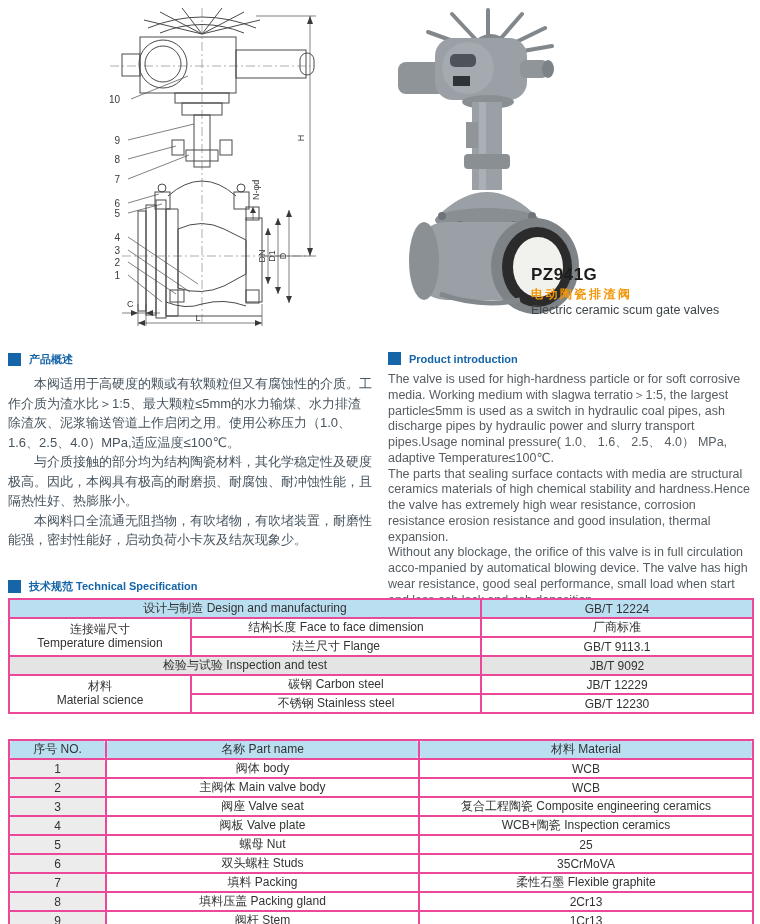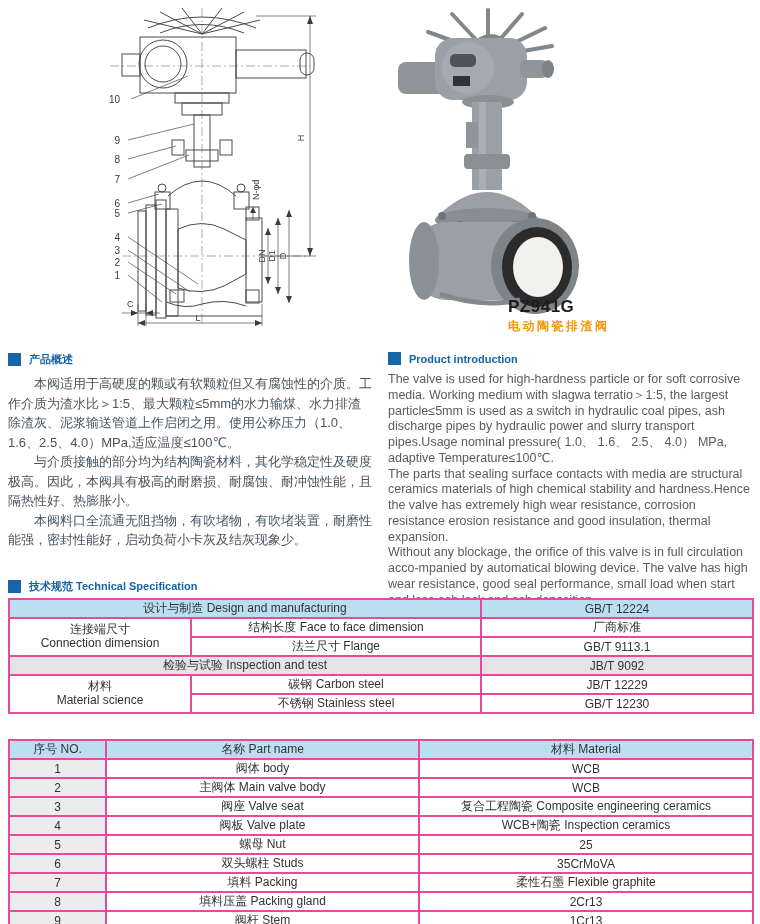--- a/index.html
+++ b/index.html
@@ -2,21 +2,21 @@
 <html><head>
 <meta charset="utf-8">
 <style>
   * { margin:0; padding:0; box-sizing:border-box; }
   body { font-family:"Liberation Sans","DejaVu Sans",sans-serif; background:#fff; }
   .page { position:relative; width:760px; height:924px; background:#ffffff; overflow:hidden; }
 
   
   .fig-drawing { position:absolute; left:10px; top:4px; width:360px; height:338px; }
   .fig-photo   { position:absolute; left:380px; top:4px; width:380px; height:338px; }
-  .product-title { position:absolute; left:508px; top:264px; line-height:1.25;margin-top:32px; }
+  .product-title { position:absolute; left:531px; top:264px; line-height:1.25; }
   .product-title .model { font-size:17px; font-weight:bold; color:#1c1c1c; letter-spacing:.5px; }
   .product-title .cn { font-size:12px; font-weight:bold; color:#f2960a; letter-spacing:2.5px; margin-top:2px; }
   .product-title .en { font-size:12.5px; color:#3d4448; margin-top:1px; }
 
   
   .sec-head { position:absolute; display:flex; align-items:center; gap:8px;
               color:#1565a8; font-weight:bold; font-size:11px; }
   .sec-bullet { width:13px; height:13px; background:#1565a8; flex:0 0 auto; }
 
   
@@ -212,20 +212,21 @@
       <ellipse cx="155" cy="262" rx="44" ry="48" fill="#7e8388"></ellipse>
       <ellipse cx="157" cy="263" rx="35" ry="40" fill="#2b2b2b"></ellipse>
       <ellipse cx="158" cy="263" rx="25" ry="30" fill="#f1f1ee"></ellipse>
       <path d="M60,290 Q100,304 140,296" stroke="#83888d" stroke-width="5" fill="none"></path>
     </g>
   </svg>
 
   <div class="product-title">
     <div class="model">PZ941G</div>
     <div class="cn">电动陶瓷排渣阀</div>
+    <div class="en">Electric ceramic scum gate valves</div>
   </div>
 
   <div class="sec-head" style="left:8px; top:352px;">
     <span class="sec-bullet"></span>
     <span>产品概述</span>
   </div>
   <div class="col-cn">
     <p>本阀适用于高硬度的颗或有软颗粒但又有腐蚀性的介质。工作介质为渣水比＞1:5、最大颗粒≤5mm的水力输煤、水力排渣除渣灰、泥浆输送管道上作启闭之用。使用公称压力（1.0、1.6、2.5、4.0）MPa,适应温度≤100℃。</p>
     <p>与介质接触的部分均为结构陶瓷材料，其化学稳定性及硬度极高。因此，本阀具有极高的耐磨损、耐腐蚀、耐冲蚀性能，且隔热性好、热膨胀小。</p>
     <p>本阀料口全流通无阻挡物，有吹堵物，有吹堵装置，耐磨性能强，密封性能好，启动负荷小卡灰及结灰现象少。</p>
@@ -252,21 +253,21 @@
         <col style="width:272px">
       </colgroup>
     <tbody>
         <tr>
       <td colspan="2" class="bg-blue">设计与制造  Design and manufacturing</td>
       <td class="bg-blue">GB/T  12224</td>
     </tr>
     <tr>
       <td rowspan="2" class="two-line">
         <span>连接端尺寸</span>
-        <span>Connection dimension</span>
+        <span>Temperature dimension</span>
       </td>
       <td>结构长度 Face to face dimension</td>
       <td>厂商标准</td>
     </tr>
     <tr>
       <td>法兰尺寸 Flange</td>
       <td>GB/T  9113.1</td>
     </tr>
     <tr>
       <td colspan="2" class="bg-gray">检验与试验  Inspection and test</td>

